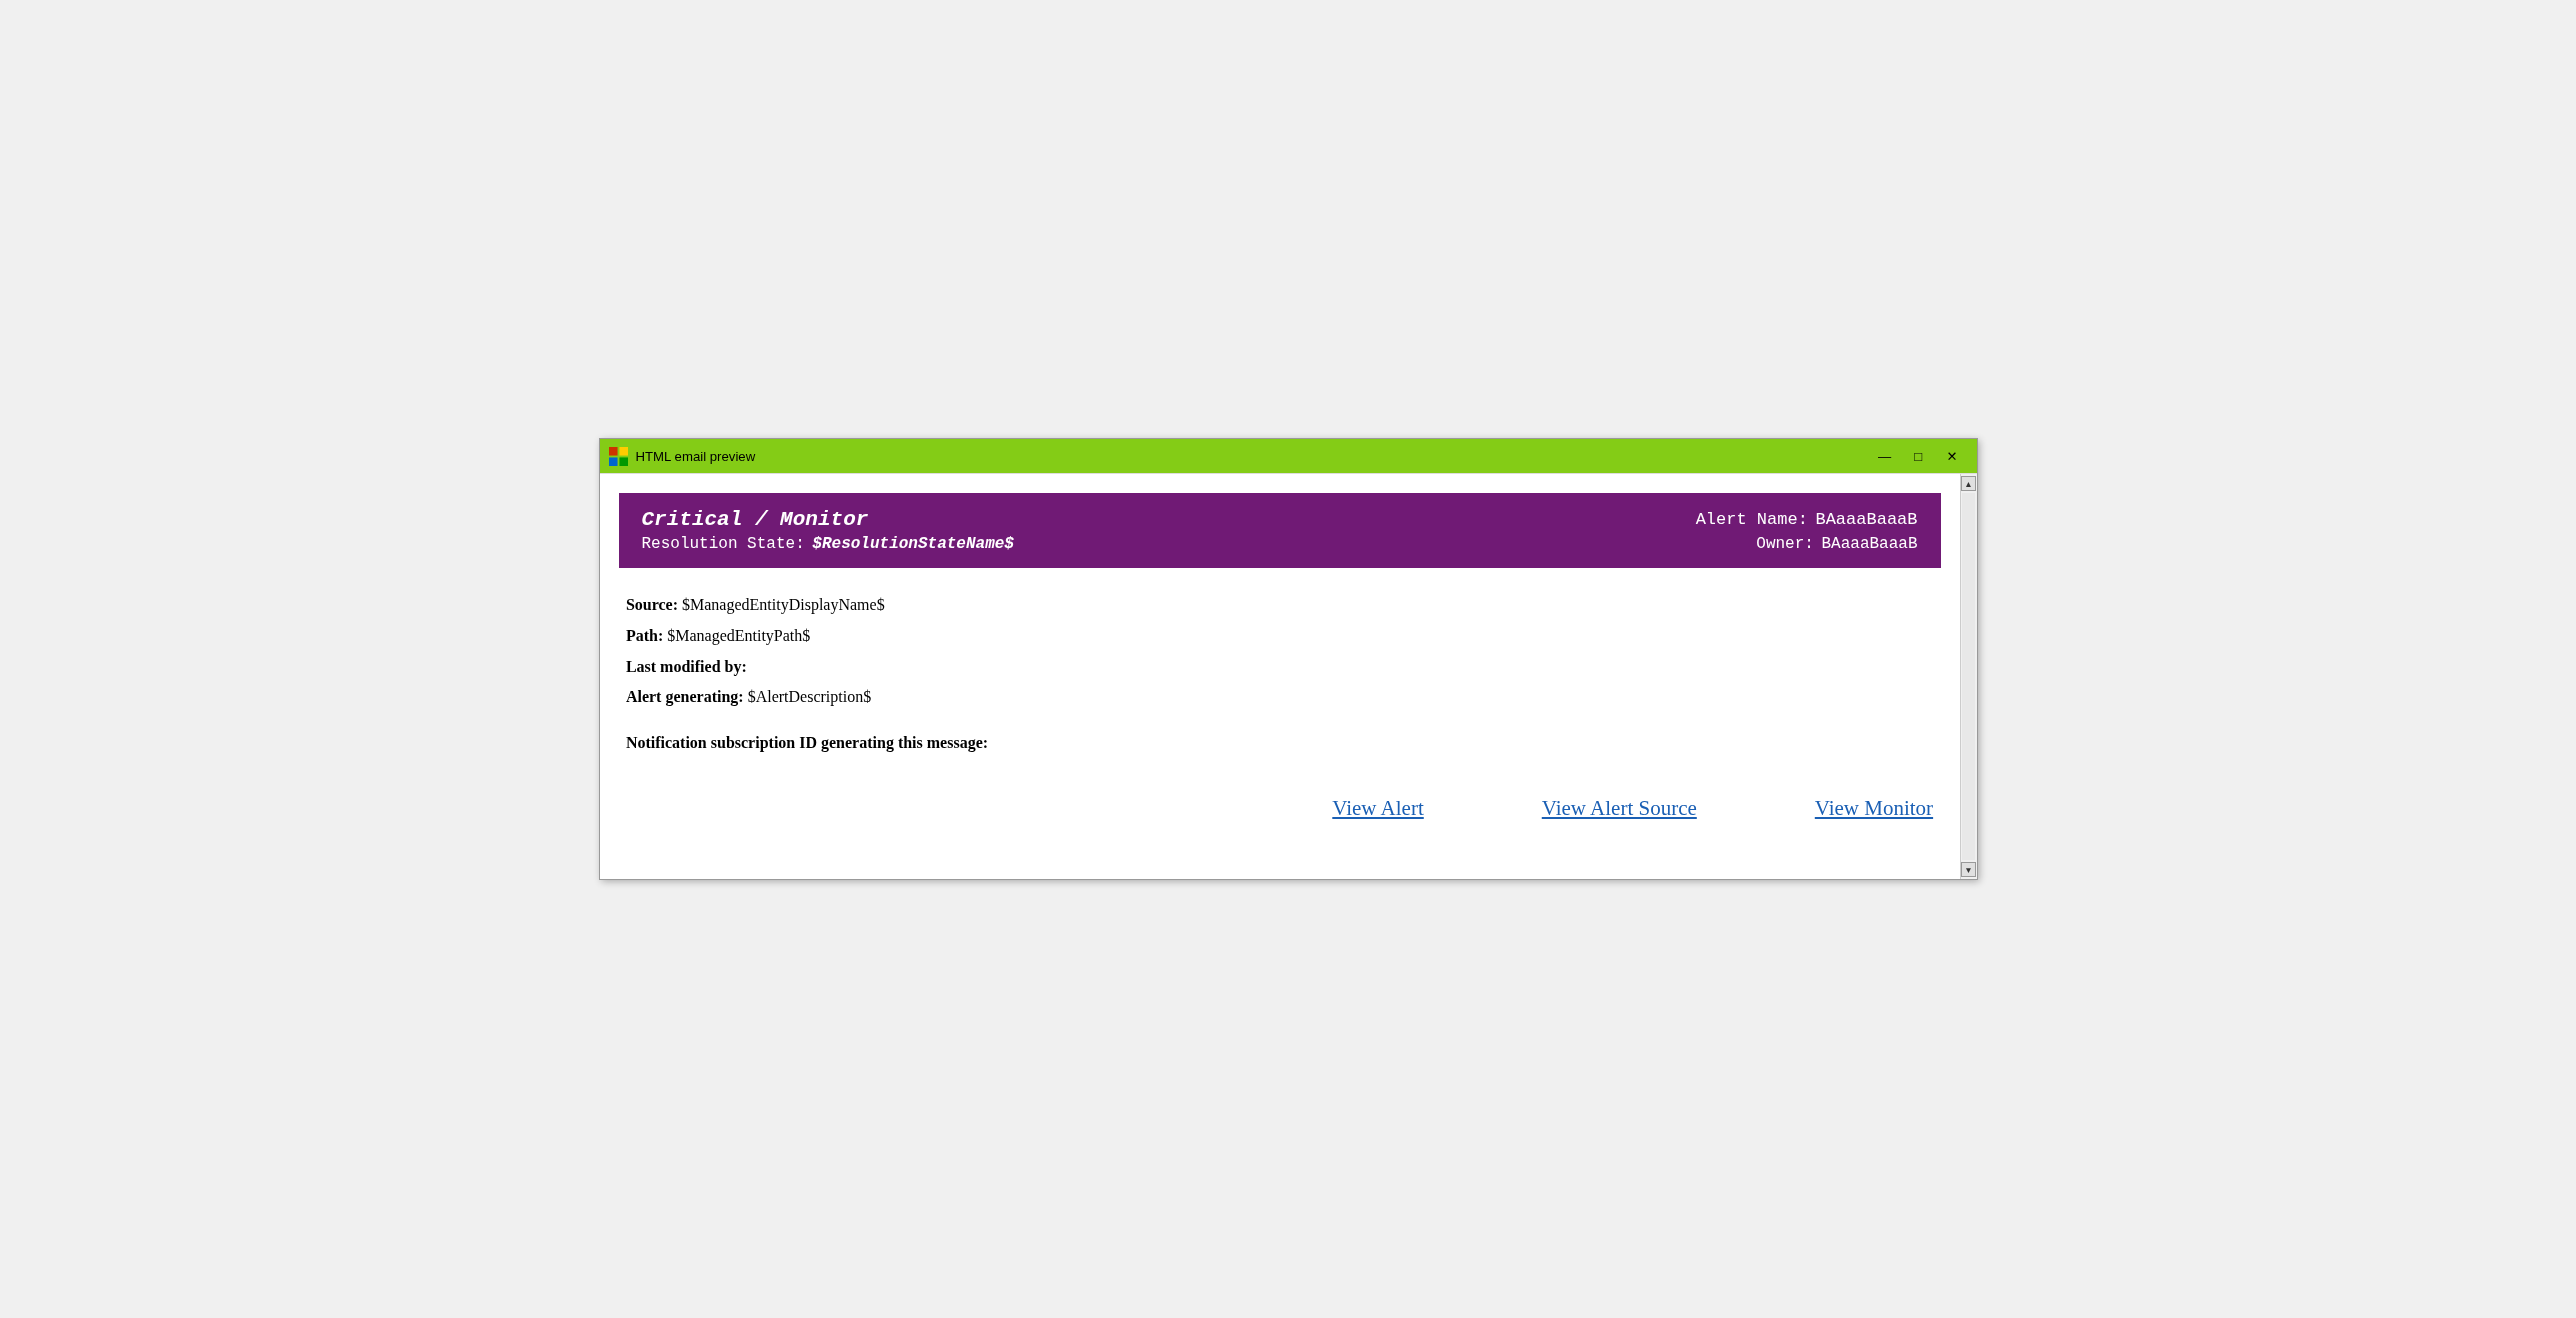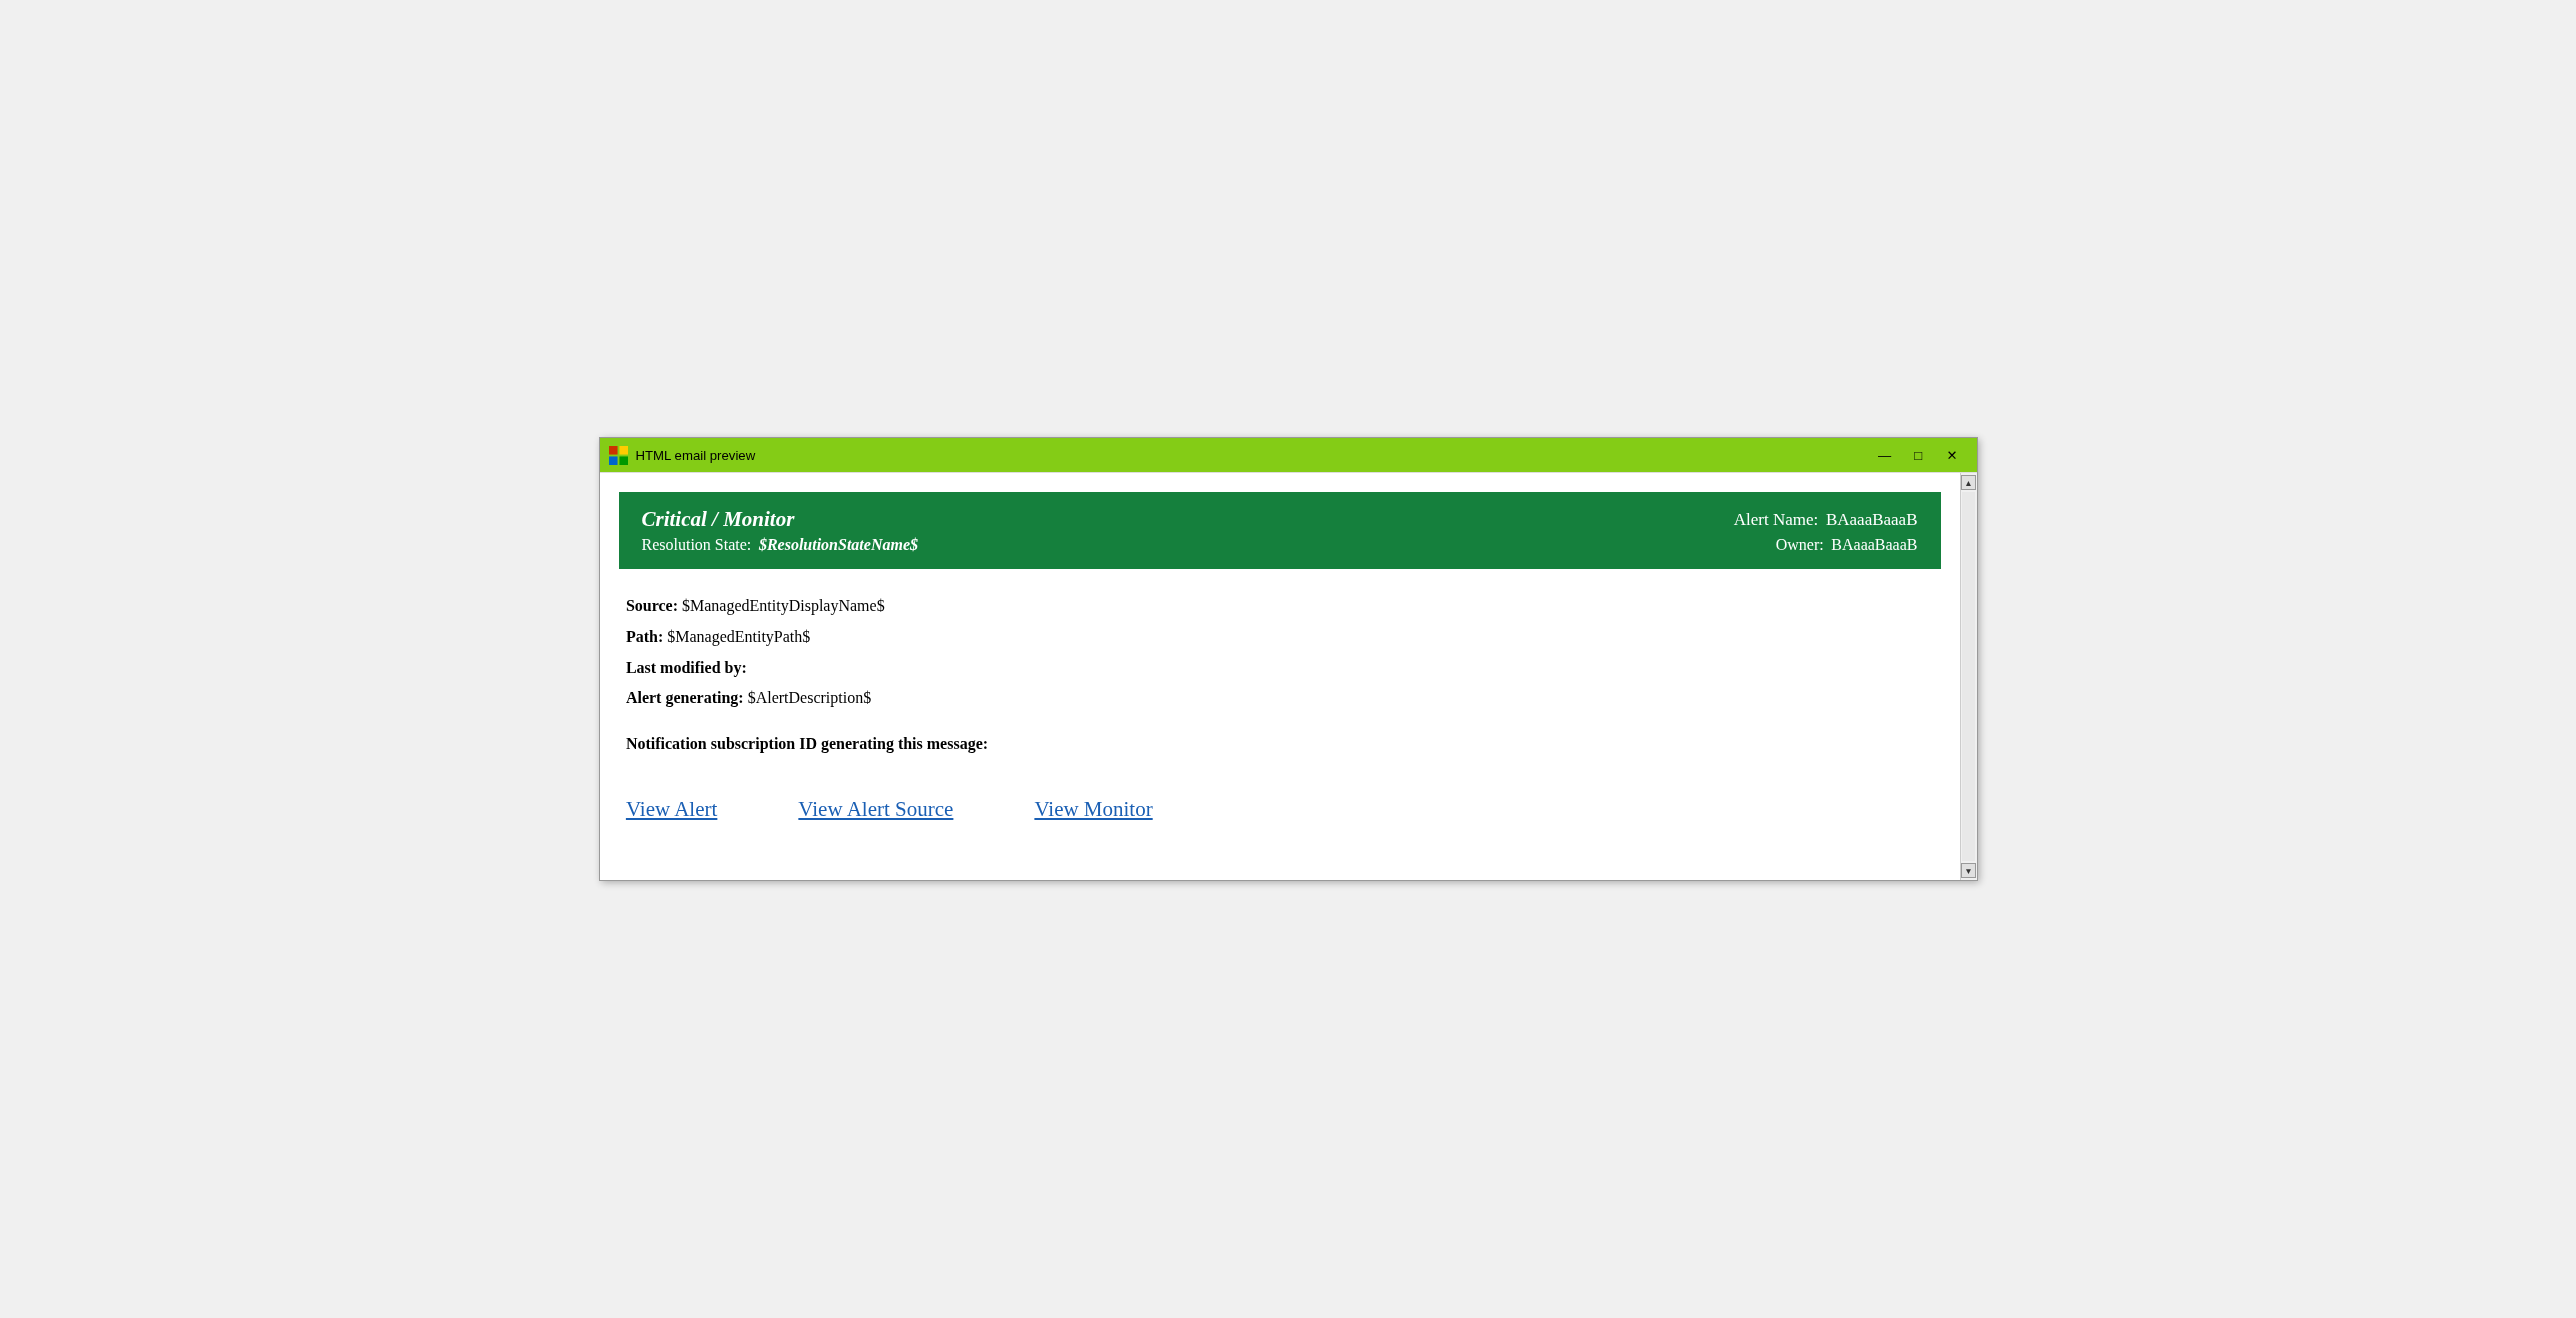--- a/index.html
+++ b/index.html
@@ -112,24 +112,25 @@
 
     .scroll-track {
       flex: 1;
       width: 13.2px;
       background: #e8e8e8;
       margin: 1.9px 0;
     }
 
     
     .alert-header {
-      background: #15803d;
+      background: #701a75;
       color: #ffffff;
       padding: 15px 23px;
       margin: 19px 19px 0 19px;
+      font-family: Liberation Mono, monospace;
     }
 
     .alert-header-row {
       display: flex;
       align-items: center;
       margin-bottom: 3.8px;
     }
 
     .alert-type {
       font-style: italic;
@@ -200,22 +201,22 @@
     .notification-line {
       font-weight: bold;
       font-size: 16px;
       margin-top: 17px;
       margin-bottom: 23px;
     }
 
     
     .links-area {
       display: flex;
-      justify-content: flex-start;
-      gap: 81px;
+      justify-content: flex-end;
+      gap: 118px;
       padding: 9.4px 0 28px 0;
     }
 
     .email-link {
       color: #1a5fb4;
       text-decoration: underline;
       font-size: 21px;
       cursor: pointer;
       font-family: 'Times New Roman', Times, serif;
     }

